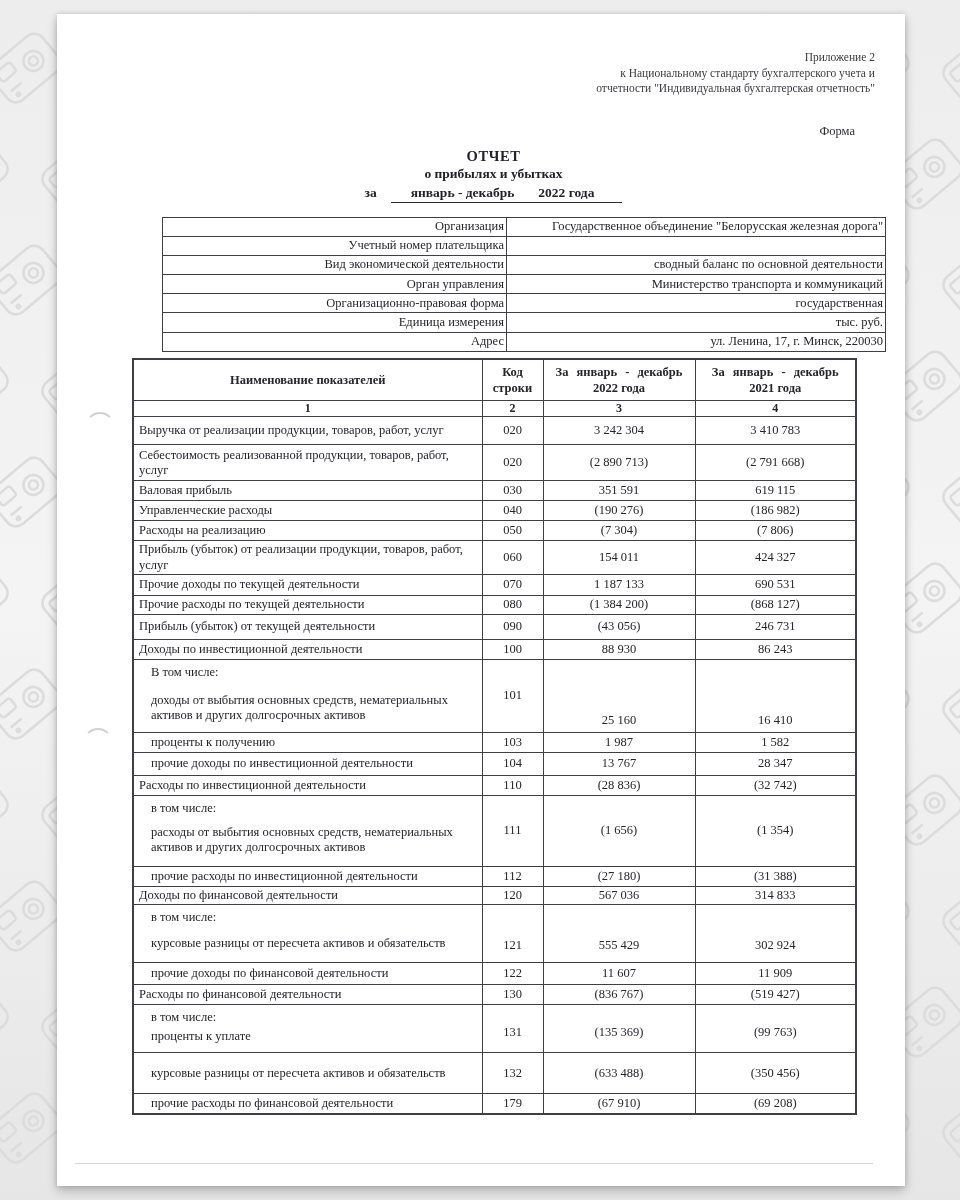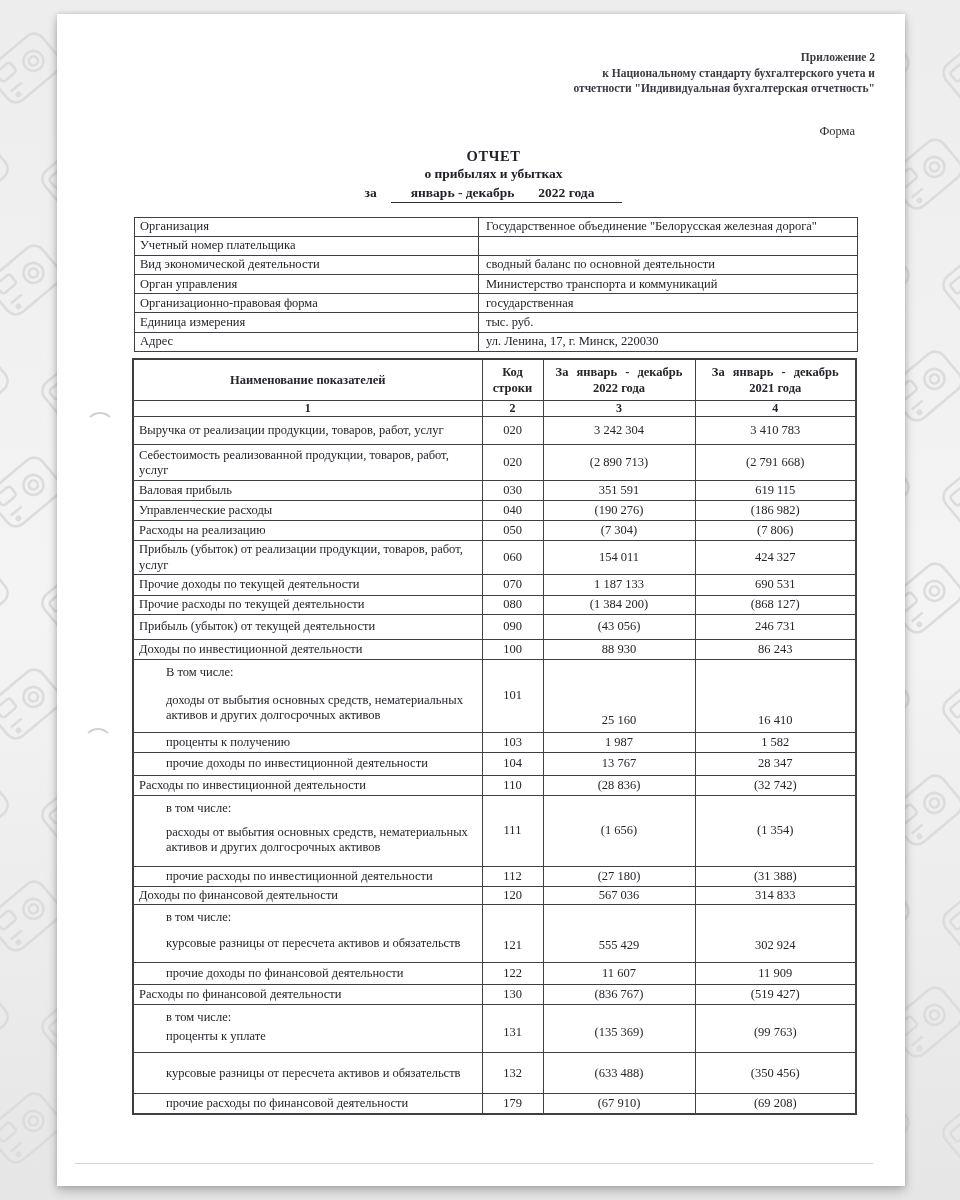--- a/index.html
+++ b/index.html
@@ -7,45 +7,45 @@
     width:960px;height:1200px;position:relative;overflow:hidden;
     background:linear-gradient(180deg,#ededed 0%,#f4f4f4 50%,#e6e6e6 100%);
     font-family:"Liberation Serif","DejaVu Serif",serif;color:#25252c;
   }
   .wm-layer{position:absolute;left:0;top:0;width:960px;height:1200px;z-index:0;}
   .page{
     position:absolute;left:57px;top:14px;width:848px;height:1172px;background:#ffffff;z-index:1;
     box-shadow:0 0 5px rgba(0,0,0,.16),0 5px 10px rgba(0,0,0,.22);
   }
   
-  .appendix{padding-top:36px;margin-right:30px;text-align:right;font-size:11.5px;line-height:15.5px;color:#3a3a42;font-weight:bold;}
+  .appendix{padding-top:36px;margin-right:30px;text-align:right;font-size:11.5px;line-height:15.5px;color:#3a3a42;}
   .form-label{margin:27px 50px 0 0;text-align:right;font-size:12.5px;color:#2e2e36;}
   
   .title{margin:9px 0 14px 75px;width:723px;text-align:center;font-weight:bold;color:#22222a;}
   .t1{font-size:14.5px;letter-spacing:.6px;}
   .t2{font-size:13.5px;margin-top:1px;}
   .t3{font-size:13.5px;margin-top:3px;}
   .t3 .pre{margin-right:14px;}
   .t3 .u{display:inline-block;border-bottom:1.6px solid #2c2c33;padding:0 28px 1px 20px;}
   .t3 .period{margin-right:24px;}
   
-  .info{display:table;margin:10px 0 0 77px;width:723px;border-collapse:collapse;border:1.8px solid #3e3e46;}
+  .info{display:table;margin:10px 0 0 105px;width:723px;border-collapse:collapse;border:1.8px solid #3e3e46;text-align:right;}
   .info-row{display:table-row;}
   .info-label,.info-value{display:table-cell;border:1.5px solid #3e3e46;height:18.2px;vertical-align:middle;font-size:12.5px;padding:0 2px 0 5px;}
   .info-label{width:336px;}
   .info-value{padding-left:7px;}
   
   table.main{margin:6px 0 0 75px;width:723px;border-collapse:collapse;table-layout:fixed;border:2px solid #3e3e46;font-size:12.5px;}
   .main th,.main td{border:1.5px solid #3e3e46;}
   .main th{font-weight:bold;text-align:center;vertical-align:middle;line-height:1.3;padding:0 2px;}
   .hrow th{height:40px;}
   .period-l1{word-spacing:5px;}
   .numrow th{height:15px;font-size:12px;}
   td.c-name{padding:1px 4px 1px 5px;line-height:1.22;vertical-align:middle;}
-  td.c-name.ind{padding-left:32px;margin-left:28px;}
+  td.c-name.ind{padding-left:17px;margin-left:28px;}
   td.c-code,td.c-val{text-align:center;vertical-align:middle;padding:0 2px;}
   td.c-name.has-sub{vertical-align:top;padding-top:5px;}
   .sub{white-space:nowrap;}
   
   .r-010 td{height:25px}.r-020 td{height:33px}.r-030 td{height:17px}.r-040 td{height:17px}
   .r-050 td{height:17px}.r-060 td{height:30px}.r-070 td{height:18px}.r-080 td{height:16px}
   .r-090 td{height:22px}.r-100 td{height:17px}.r-101 td{height:66px}.r-102 td{height:27px}
   .r-103 td{height:17px}.r-104 td{height:20px}.r-110 td{height:17px}.r-111 td{height:64px}
   .r-112 td{height:17px}.r-120 td{height:14px}.r-121 td{height:48px}.r-122 td{height:19px}
   .r-130 td{height:17px}.r-131 td{height:35px}.r-132 td{height:38px}.r-133 td{height:17px}

